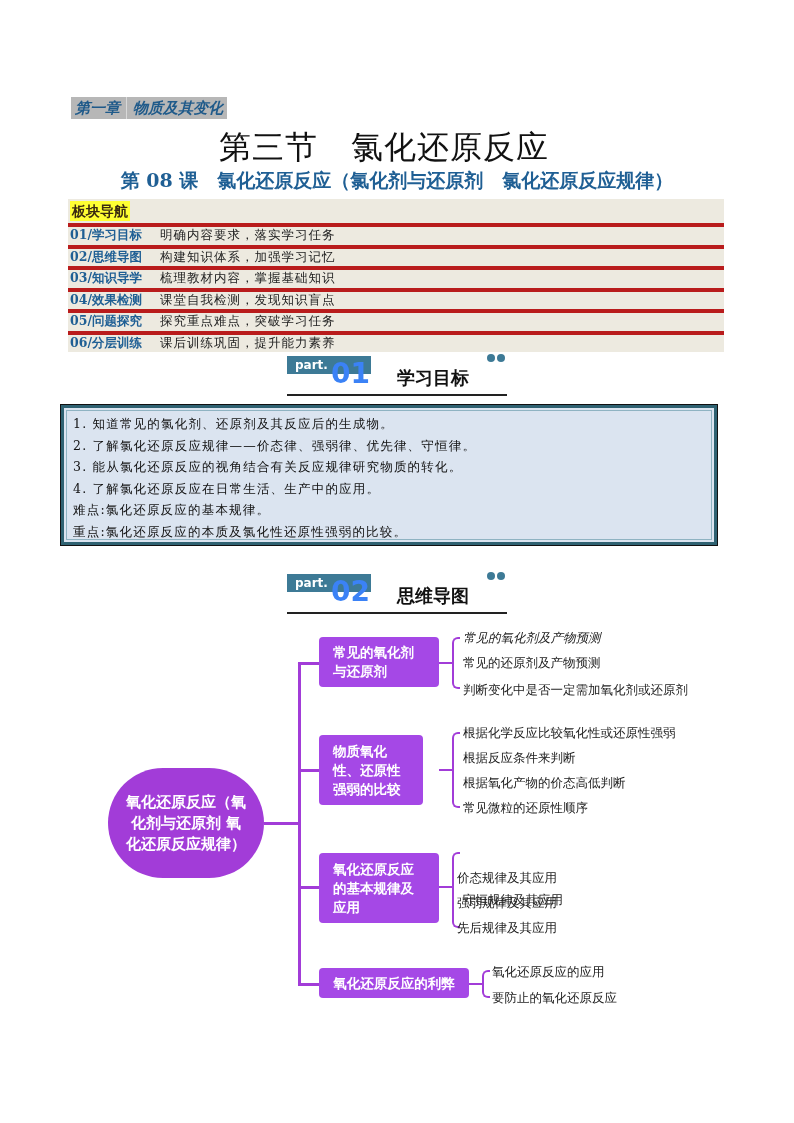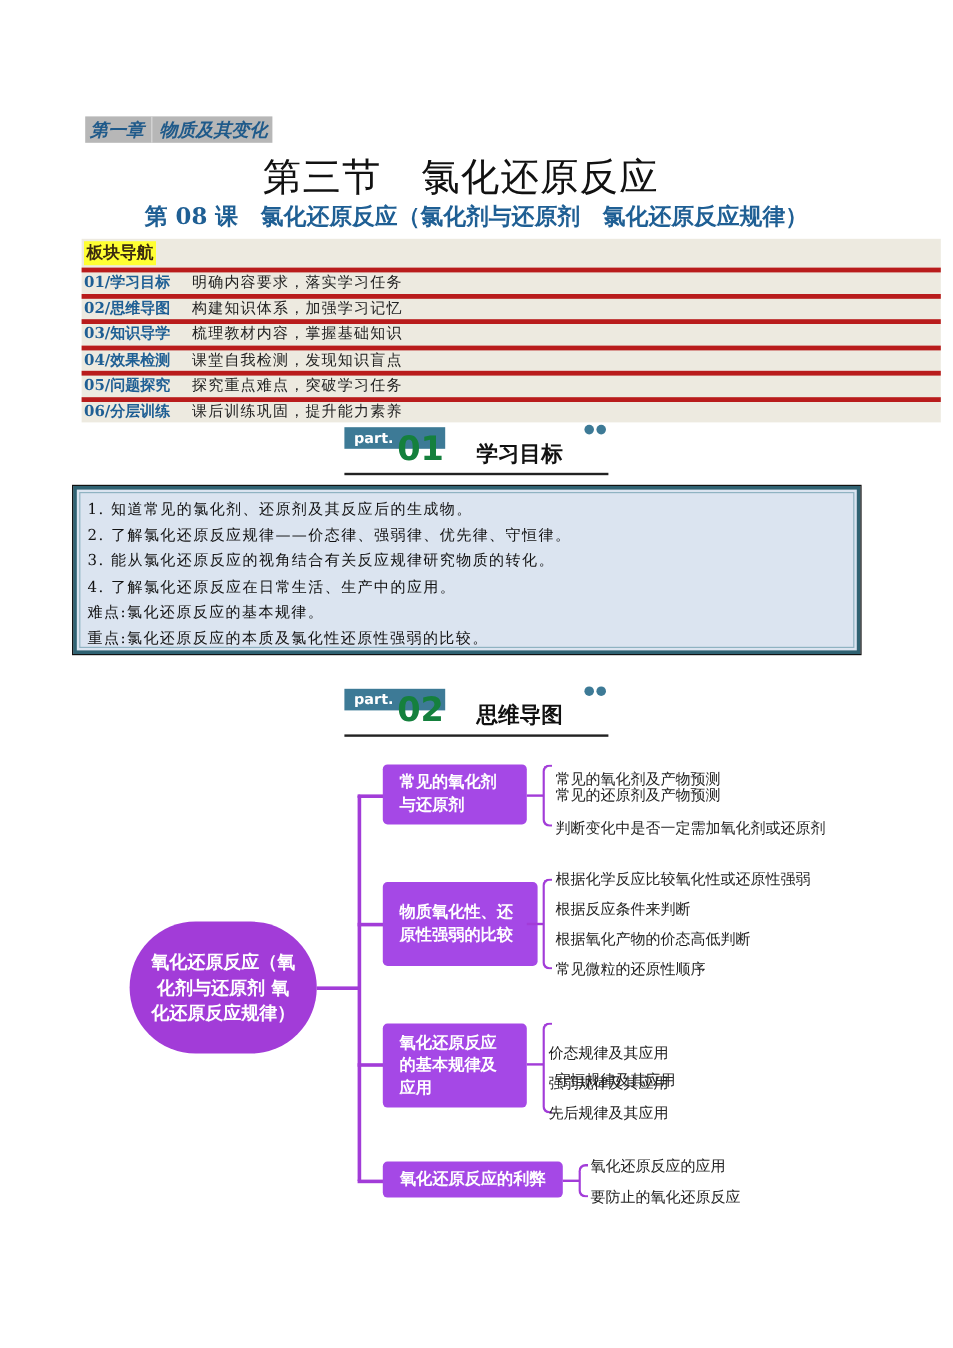--- a/index.html
+++ b/index.html
@@ -16,34 +16,34 @@
 
   .section-title {
     position: absolute; left: 0; width: 768px; top: 126px; text-align: center;
     font-size: 32px; color: #111; font-family: "DejaVu Sans", sans-serif; letter-spacing: 1px;
   }
   .lesson-title {
     position: absolute; left: 0; width: 794px; top: 168px; text-align: center;
     font-size: 19px; font-weight: bold; color: #1f5f94; font-family: "DejaVu Serif", serif;
   }
 
-  .nav-table { position: absolute; left: 68px; top: 199px; width: 716px; border-radius: 11px; }
+  .nav-table { position: absolute; left: 68px; top: 199px; width: 656px; border-radius: 11px; }
   .nav-head { height: 24px; background: #edeae0; display: flex; align-items: center; padding-left: 2px; }
   .nav-head span { background: #ffff33; font-size: 14px; font-weight: bold; color: #3a2a10; padding: 0 2px; line-height: 20px; }
   .nav-row { height: 21.5px; background: #edeae0; border-top: 4px solid #b91c1c; display: flex; align-items: center; font-size: 12.5px; }
   .nav-row .code { width: 80px; padding-left: 2px; font-weight: bold; color: #1f5f94; font-family: "DejaVu Serif", serif; white-space: nowrap; }
   .nav-row .desc { padding-left: 12px; color: #222; font-family: "DejaVu Serif", serif; letter-spacing: 1px; }
 
   .part-header { position: absolute; left: 287px; width: 220px; height: 42px; }
   .part-header .badge {
     position: absolute; left: 0; top: 2px; width: 84px; height: 18px; background: #3d7a96;
     color: #fff; font-size: 12px; font-weight: bold; padding-left: 8px; line-height: 18px;
   }
   .part-header .num {
-    position: absolute; left: 44px; top: 4px; font-size: 28px; font-weight: bold; color: #15803d;
+    position: absolute; left: 44px; top: 4px; font-size: 28px; font-weight: bold; color: #3b82f6;
     font-family: "DejaVu Sans", sans-serif; line-height: 32px;
   }
   .part-header .label {
     position: absolute; left: 110px; top: 12px; font-size: 18px; font-weight: bold; color: #111;
   }
   .part-header .drops { position: absolute; right: 2px; top: 0px; display: flex; gap: 2px; }
   .part-header .drop { width: 8px; height: 8px; border-radius: 50%; background: #3d7a96; }
   .part-header .rule { position: absolute; left: 0; right: 0; bottom: 0; height: 2px; background: #222; }
 
   .objectives {
@@ -148,25 +148,25 @@
   <div class="mm-line" style="left:264px; top:202px; width:36px; height:3px;"></div>
   <div class="mm-line" style="left:298px; top:42px; width:3px; height:323px; border-radius:2px;"></div>
   <div class="mm-line" style="left:298px; top:42px; width:22px; height:3px;"></div>
   <div class="mm-line" style="left:298px; top:149px; width:22px; height:3px;"></div>
   <div class="mm-line" style="left:298px; top:266px; width:22px; height:3px;"></div>
   <div class="mm-line" style="left:298px; top:363px; width:22px; height:3px;"></div>
 
   <div class="mm-node" style="left:319px; top:17px; width:120px; height:50px;">常见的氧化剂与还原剂</div>
   <div class="mm-line" style="left:439px; top:42px; width:14px; height:2px;"></div>
   <div class="mm-bracket" style="left:452px; top:17px; height:52px;"></div>
-  <div class="mm-leaf" style="left:463px; top:21px;">常见的氧化剂及产物预测</div>
+  <div class="mm-leaf" style="left:463px; top:10px;font-style:italic;">常见的氧化剂及产物预测</div>
   <div class="mm-leaf" style="left:463px; top:35px;">常见的还原剂及产物预测</div>
   <div class="mm-leaf" style="left:463px; top:62px;">判断变化中是否一定需加氧化剂或还原剂</div>
 
-  <div class="mm-node" style="left:319px; top:115px; width:129px; height:70px;">物质氧化性、还原性强弱的比较</div>
+  <div class="mm-node" style="left:319px; top:115px; width:104px; height:70px;">物质氧化性、还原性强弱的比较</div>
   <div class="mm-line" style="left:439px; top:149px; width:14px; height:2px;"></div>
   <div class="mm-bracket" style="left:452px; top:112px; height:76px;"></div>
   <div class="mm-leaf" style="left:463px; top:105px;">根据化学反应比较氧化性或还原性强弱</div>
   <div class="mm-leaf" style="left:463px; top:130px;">根据反应条件来判断</div>
   <div class="mm-leaf" style="left:463px; top:155px;">根据氧化产物的价态高低判断</div>
   <div class="mm-leaf" style="left:463px; top:180px;">常见微粒的还原性顺序</div>
 
   <div class="mm-node" style="left:319px; top:233px; width:120px; height:70px;">氧化还原反应的基本规律及应用</div>
   <div class="mm-line" style="left:439px; top:266px; width:14px; height:2px;"></div>
   <div class="mm-bracket" style="left:452px; top:232px; height:76px;"></div>

